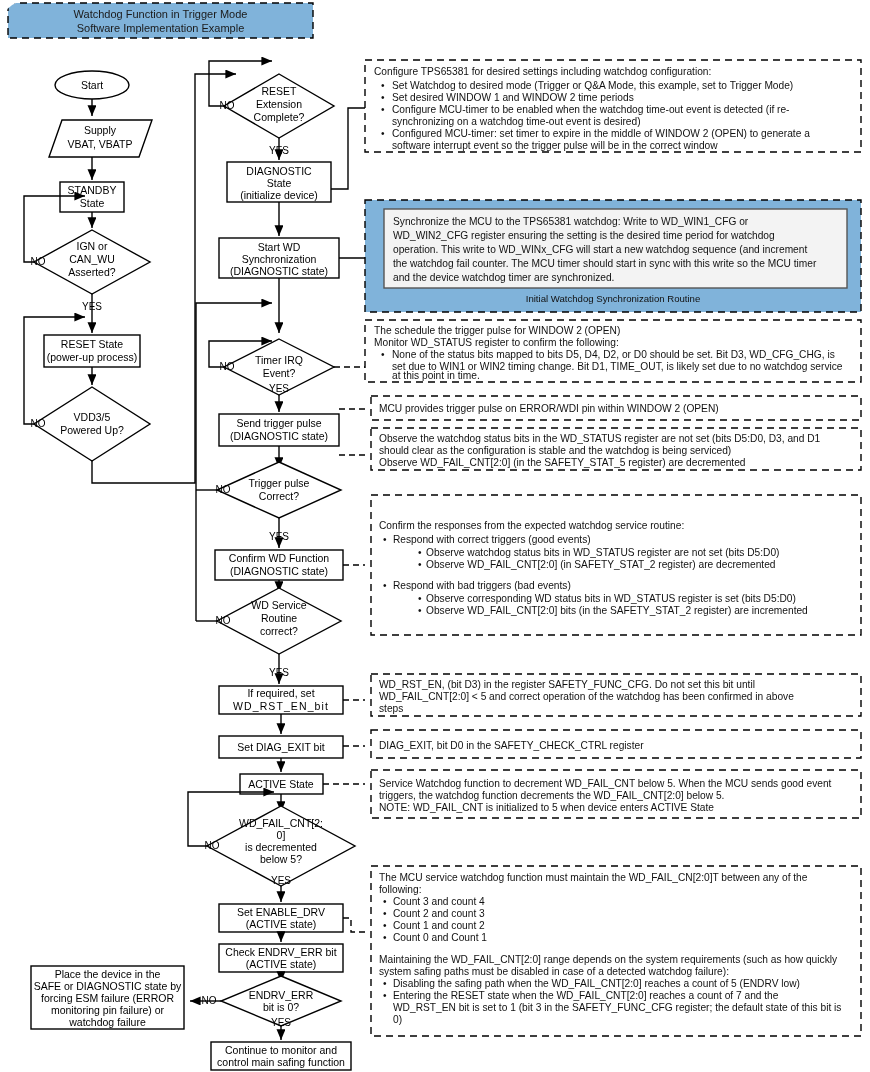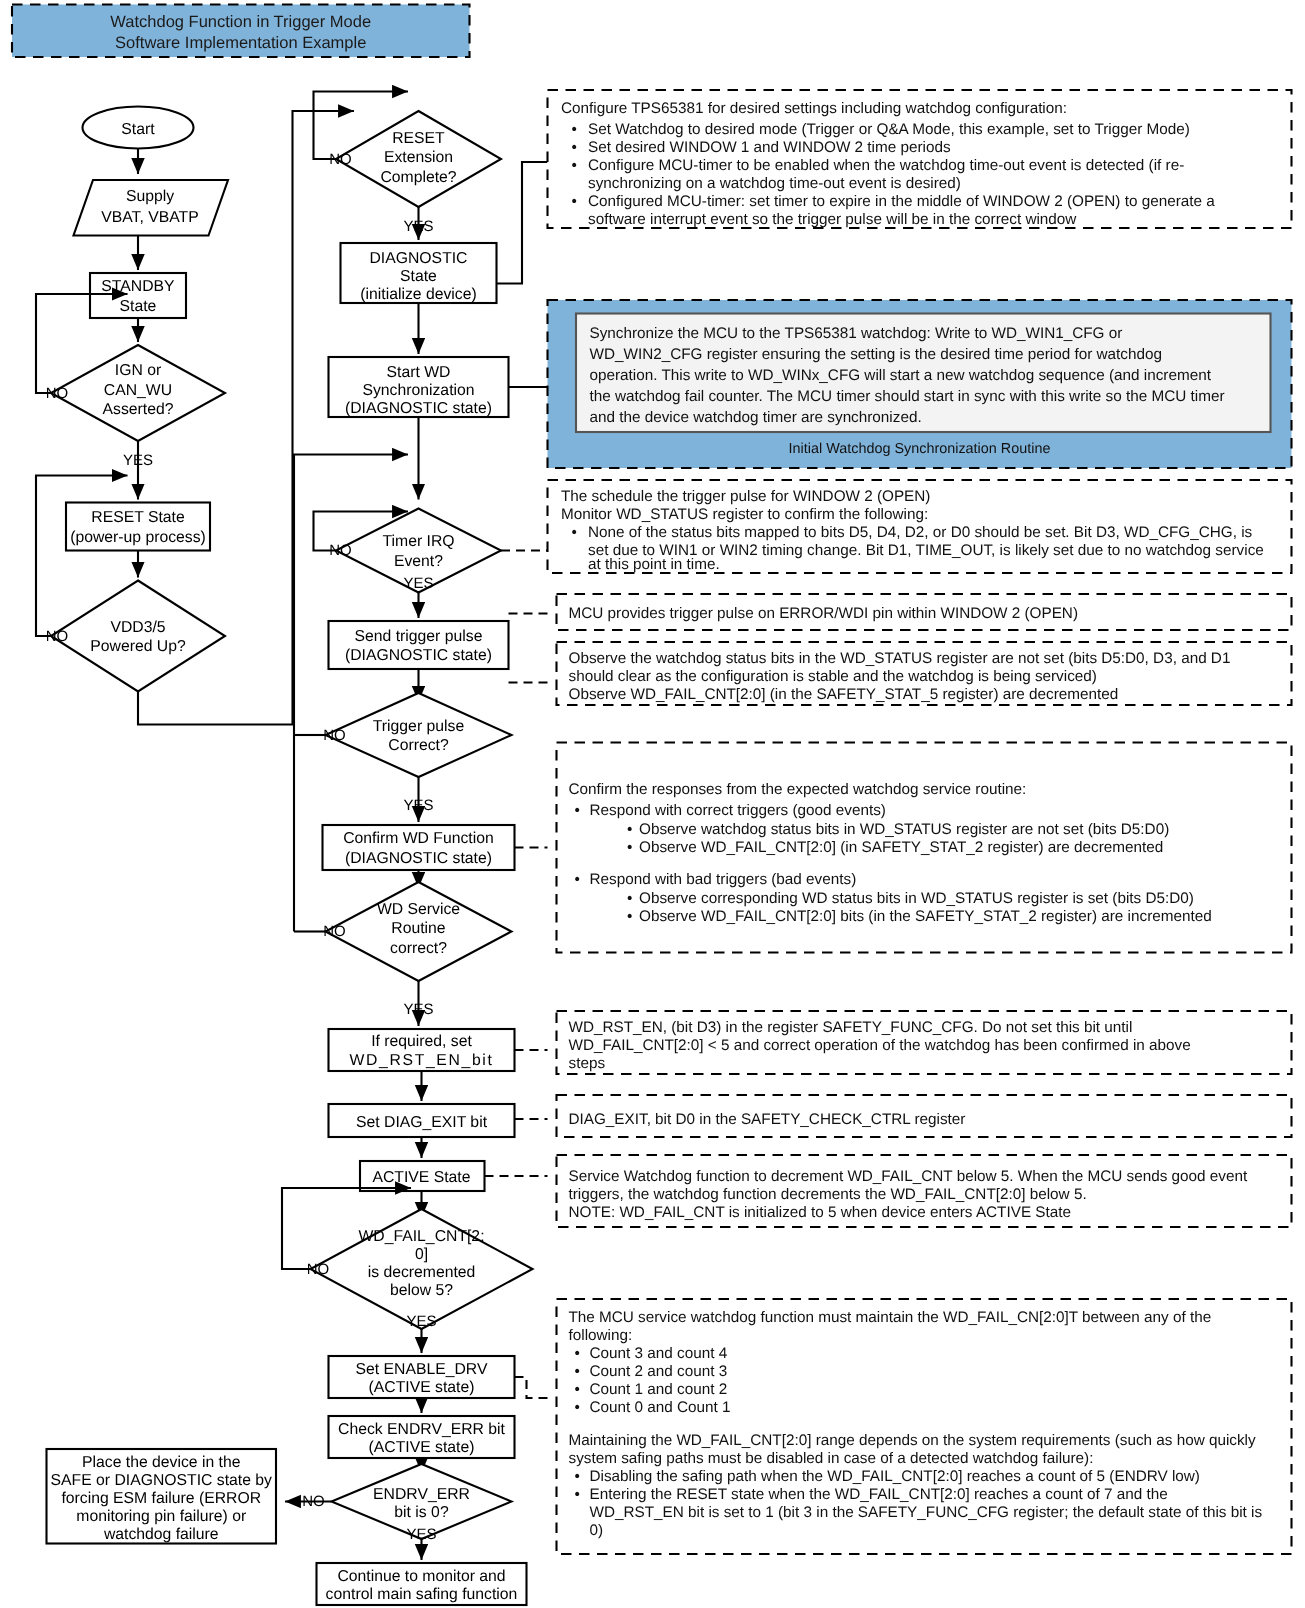--- a/index.html
+++ b/index.html
@@ -1,17 +1,17 @@
 <!DOCTYPE html>
 <html><head>
 <meta charset="utf-8">
 <style>
   html,body{margin:0;padding:0;background:#ffffff;}
   body{font-family:"Liberation Sans",sans-serif;}
-  #page{position:relative;width:870px;height:1072px;overflow:hidden;background:#fff;}
+  #page{position:relative;width:870px;height:1072px;overflow:hidden;background:#fff;border-radius:28px;}
   svg#flow{position:absolute;left:0;top:0;width:870px;height:1072px;}
   .nodeText{font-family:"Liberation Sans",sans-serif;font-size:10.5px;fill:#000;}
   .noteText{font-family:"Liberation Sans",sans-serif;font-size:10.2px;fill:#111;}
   .titleText{font-family:"Liberation Sans",sans-serif;font-size:11px;fill:#1a1a1a;}
   .capText{font-family:"Liberation Sans",sans-serif;font-size:9.6px;fill:#111;}
   .edgeLbl{font-family:"Liberation Sans",sans-serif;font-size:10px;fill:#000;}
   .shape{fill:#ffffff;stroke:#000000;stroke-width:1.4;}
   .line{stroke:#000000;stroke-width:1.4;fill:none;}
   .noteBox{fill:#ffffff;stroke:#000000;stroke-width:1.4;stroke-dasharray:7 5;}
   .blueBox{stroke:#000000;stroke-width:1.4;stroke-dasharray:7 5;}

